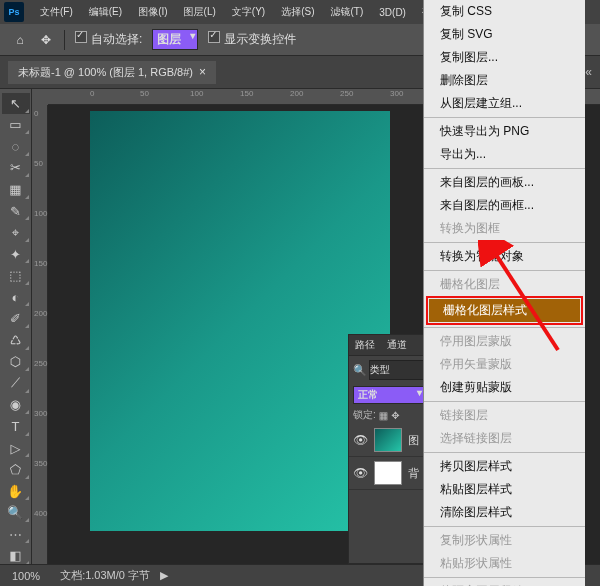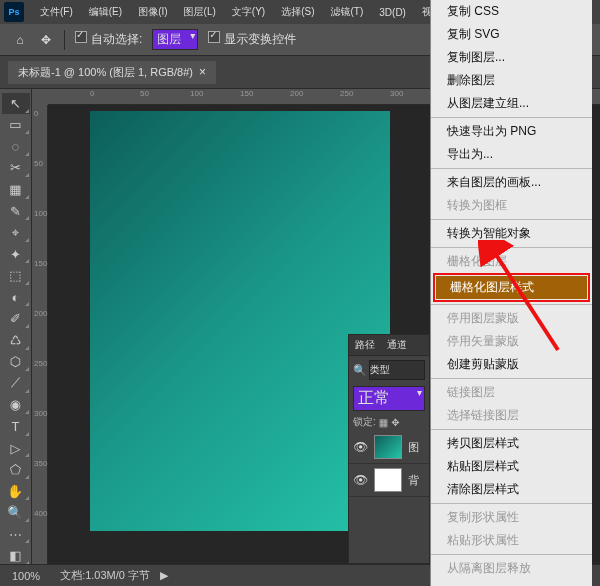--- a/index.html
+++ b/index.html
@@ -7,21 +7,21 @@
     
     .top-menubar { height: 24px; background: #424242; display: flex; align-items: center; padding: 0 4px; gap: 0; }
     .ps-logo { width: 20px; height: 20px; background: #001e36; color: #31a8ff; font-size: 9px; font-weight: bold; display: flex; align-items: center; justify-content: center; border-radius: 2px; margin-right: 8px; }
     .menu-item { color: #ddd; font-size: 10px; padding: 0 8px; cursor: pointer; }
     
     .options-bar { height: 32px; background: #535353; border-bottom: 1px solid #2a2a2a; display: flex; align-items: center; padding: 0 12px; gap: 10px; color: #ddd; font-size: 12px; }
     .opt-sep { width: 1px; height: 20px; background: #2a2a2a; }
     .opt-icon { width: 16px; height: 16px; display: flex; align-items: center; justify-content: center; }
     .checkbox { width: 12px; height: 12px; border: 1px solid #aaa; display: inline-block; margin-right: 4px; background: #424242; position: relative; }
     .checkbox.checked::after { content: "✓"; position: absolute; top: -3px; left: 0; color: #ddd; font-size: 10px; }
-    .dropdown-field { background: #6d28d9; border: 1px solid #2a2a2a; padding: 1px 16px 1px 4px; position: relative; }
+    .dropdown-field { background: #8b5cf6; border: 1px solid #2a2a2a; padding: 1px 16px 1px 4px; position: relative; font-weight: bold; }
     .dropdown-field::after { content: "▾"; position: absolute; right: 2px; top: 0; font-size: 10px; }
     
     .tab-bar { height: 26px; background: #424242; display: flex; align-items: center; padding: 16px 8px; border-bottom: 1px solid #2a2a2a; }
     .doc-tab { background: #535353; color: #ddd; font-size: 11px; padding: 4px 10px; display: flex; align-items: center; gap: 6px; }
     .tab-close { font-size: 12px; cursor: pointer; }
     .collapse-btn { margin-left: auto; color: #bbb; font-size: 12px; }
     
     .main-area { display: flex; height: calc(100% - 82px - 22px); }
     
     .toolbar-left { width: 32px; background: #535353; border-right: 1px solid #2a2a2a; display: flex; flex-direction: column; padding: 4px 0; }
@@ -45,21 +45,21 @@
     .panel-iconbar { position:absolute; right:-18px; top:0; width:18px; background:#424242; display:flex; flex-direction:column; gap:6px; padding:4px 0; align-items:center;}
     .panel-search { padding: 4px; display: flex; gap: 2px; align-items: center; }
     .panel-search-field { flex: 1; background: #323232; border: 1px solid #222; padding: 2px 0; font-size: 10px; }
     .panel-blend { padding: 2px 4px; display: flex; }
     .panel-lock { padding: 2px 4px; display: flex; align-items: center; gap: 3px; font-size: 10px; color: #bbb; }
     .layer-row { display: flex; align-items: center; padding: 4px; gap: 6px; border-bottom: 1px solid #333; }
     .layer-eye { font-size: 12px; cursor: pointer; }
     .layer-thumb { width: 28px; height: 24px; background: linear-gradient(135deg,#0d5e5a,#25c4a8); border: 1px solid #888; }
     .layer-thumb.bg { background: #fff; }
     
-    .context-menu { position: absolute; top: 0; right: 8px; width: 162px; height: 586px; background: #eaeaea; border-left: 1px solid #888; font-size: 12px; color: #111; z-index: 10; }
+    .context-menu { position: absolute; top: 0; right: 15px; width: 162px; height: 586px; background: #eaeaea; border-left: 1px solid #888; font-size: 12px; color: #111; z-index: 10; }
     .ctx-item { padding: 3px 16px; white-space: nowrap; overflow:hidden; }
     .ctx-item.disabled { color: #999; }
     .ctx-sep { height: 1px; background: #b8b8b8; margin: 2px 0; }
     .ctx-highlight-box { border: 2px solid #e11; padding: 1px; margin: 0 2px; }
     .ctx-highlight { background: #a16207; color: #fff; padding: 3px 14px; }
     
     .annotation-arrow { position: absolute; top: 240px; right: 32px; width: 90px; height: 120px; pointer-events: none; z-index: 11; }
     svg { display: block; }
   </style>
 </head>
@@ -159,21 +159,21 @@
   <div class="panel-iconbar"></div>
   <div class="panel-tabs">
     <div class="panel-tab">路径</div>
     <div class="panel-tab">通道</div>
   </div>
   <div class="panel-search">
     <span>🔍</span>
     <span class="panel-search-field">类型</span>
   </div>
   <div class="panel-blend">
-    <span class="dropdown-field" style="flex:1;font-size:16px">正常</span>
+    <span class="dropdown-field" style="flex:1;font-size:10px">正常</span>
   </div>
   <div class="panel-lock">
     <span>锁定:</span>
       <span>▦</span>
       <span>✥</span>
   </div>
   <div class="layer-row">
     <span class="layer-eye">👁</span>
     <div class="layer-thumb"></div>
     <span>图</span>
@@ -189,20 +189,21 @@
     <div class="ctx-item">复制 CSS</div>
     <div class="ctx-item">复制 SVG</div>
     <div class="ctx-item">复制图层...</div>
     <div class="ctx-item">删除图层</div>
     <div class="ctx-item">从图层建立组...</div>
     <div class="ctx-sep"></div>
     <div class="ctx-item">快速导出为 PNG</div>
     <div class="ctx-item">导出为...</div>
     <div class="ctx-sep"></div>
     <div class="ctx-item">来自图层的画板...</div>
+    <div class="ctx-item">来自图层的画框...</div>
     <div class="ctx-item disabled">转换为图框</div>
     <div class="ctx-sep"></div>
     <div class="ctx-item">转换为智能对象</div>
     <div class="ctx-sep"></div>
     <div class="ctx-item disabled">栅格化图层</div>
     <div class="ctx-highlight-box">
       <div class="ctx-highlight">栅格化图层样式</div>
     </div>
     <div class="ctx-sep"></div>
     <div class="ctx-item disabled">停用图层蒙版</div>

